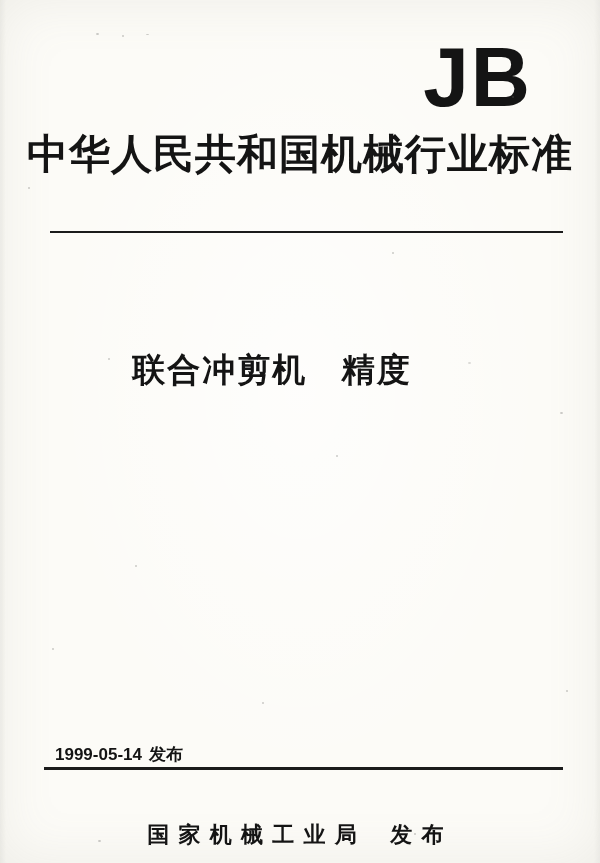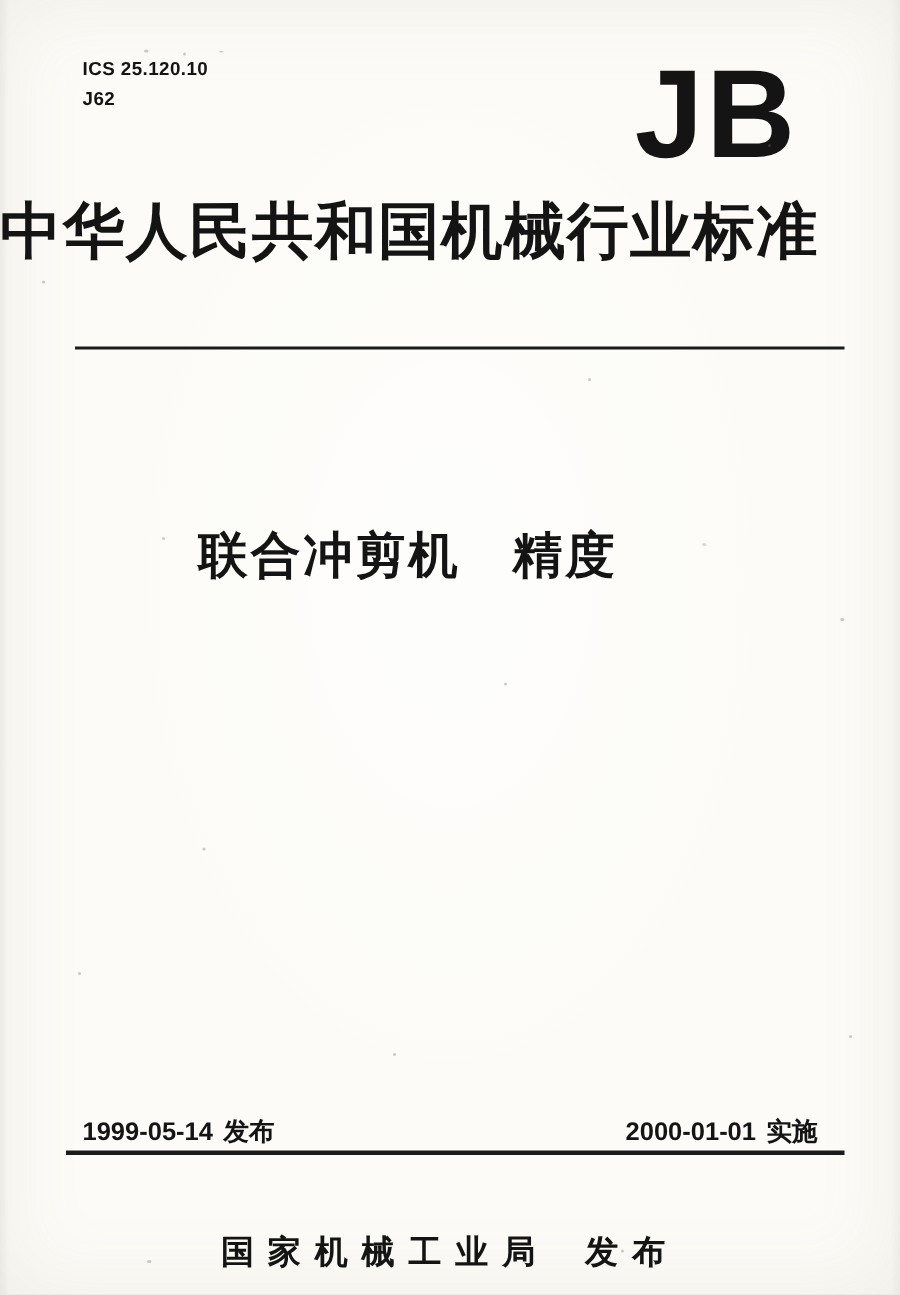--- a/index.html
+++ b/index.html
@@ -46,21 +46,21 @@
     transform: scaleY(1.02);
   }
 
   
   .std-title {
     position: absolute;
     top: 127px;
     left: 0;
     width: 100%;
     margin: 0;
-    text-align: left;
+    text-align: center;
     font-size: 41px;
     font-weight: bold;
     letter-spacing: 1px;
     white-space: nowrap;
   }
 
   
   .std-number {
     position: absolute;
     top: 190px;
@@ -171,42 +171,35 @@
   .s13 { left: 262px; top: 702px; width: 2px; height: 2px; }
   .s14 { left: 566px; top: 690px; width: 2px; height: 2px; }
   .s15 { left: 98px;  top: 840px; width: 3px; height: 2px; }
   .s16 { left: 414px; top: 833px; width: 2px; height: 2px; }
 </style>
 </head>
 <body>
 
 <div class="page">
 
-  <div class="ics-block">
-    <div>ICS 25.120.10</div>
-    <div>J62</div>
-  </div>
 
   <div class="jb-logo">JB</div>
 
   <h1 class="std-title">中华人民共和国机械行业标准</h1>
 
 
   <div class="rule rule-top"></div>
 
   <div class="doc-title">
     <span>联合冲剪机</span><span class="gap"></span><span>精度</span>
   </div>
 
   <div class="footer-dates">
     <div>
       <span>1999-05-14</span><span class="date-label">发布</span>
-    </div>
-    <div>
-      <span>2000-01-01</span><span class="date-label">实施</span>
     </div>
   </div>
 
   <div class="rule rule-bottom"></div>
 
   <div class="publisher">
     <span class="pub-name">国家机械工业局</span><span class="pub-gap"></span><span class="pub-action">发布</span>
   </div>
 
   <div class="noise">

